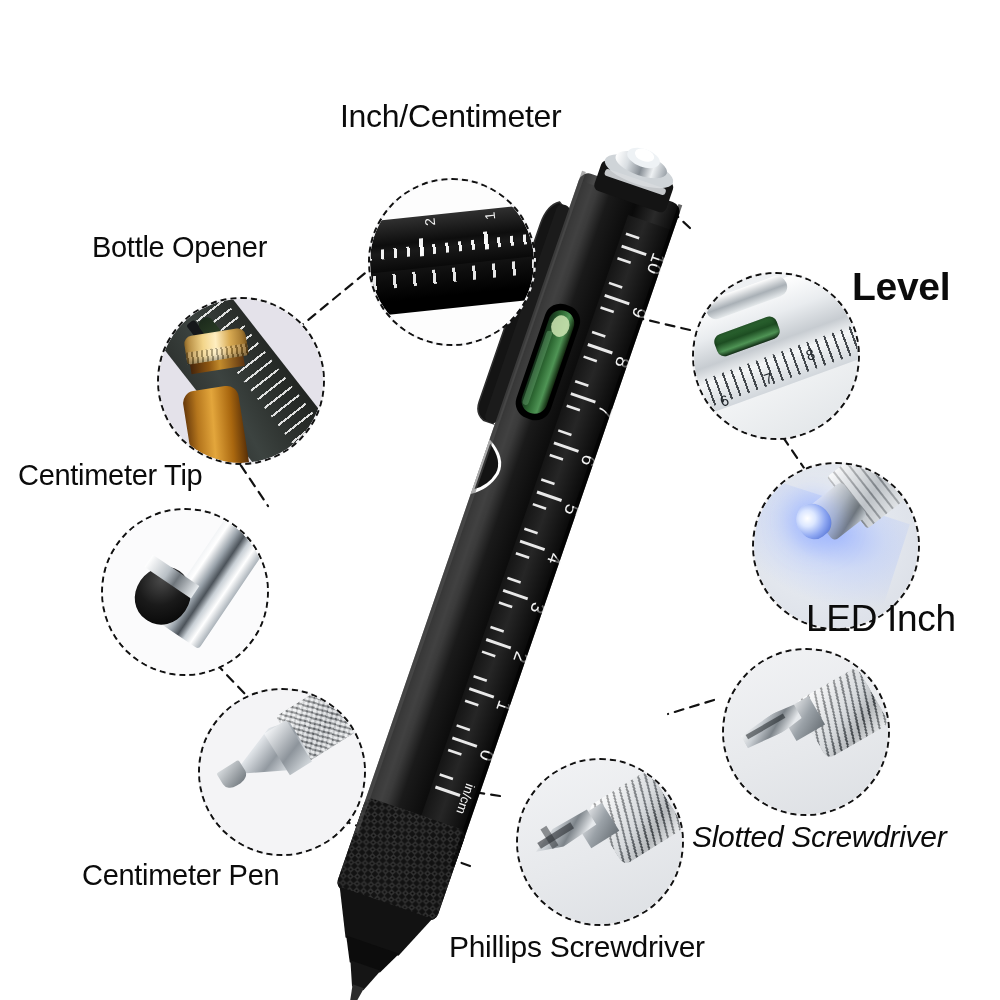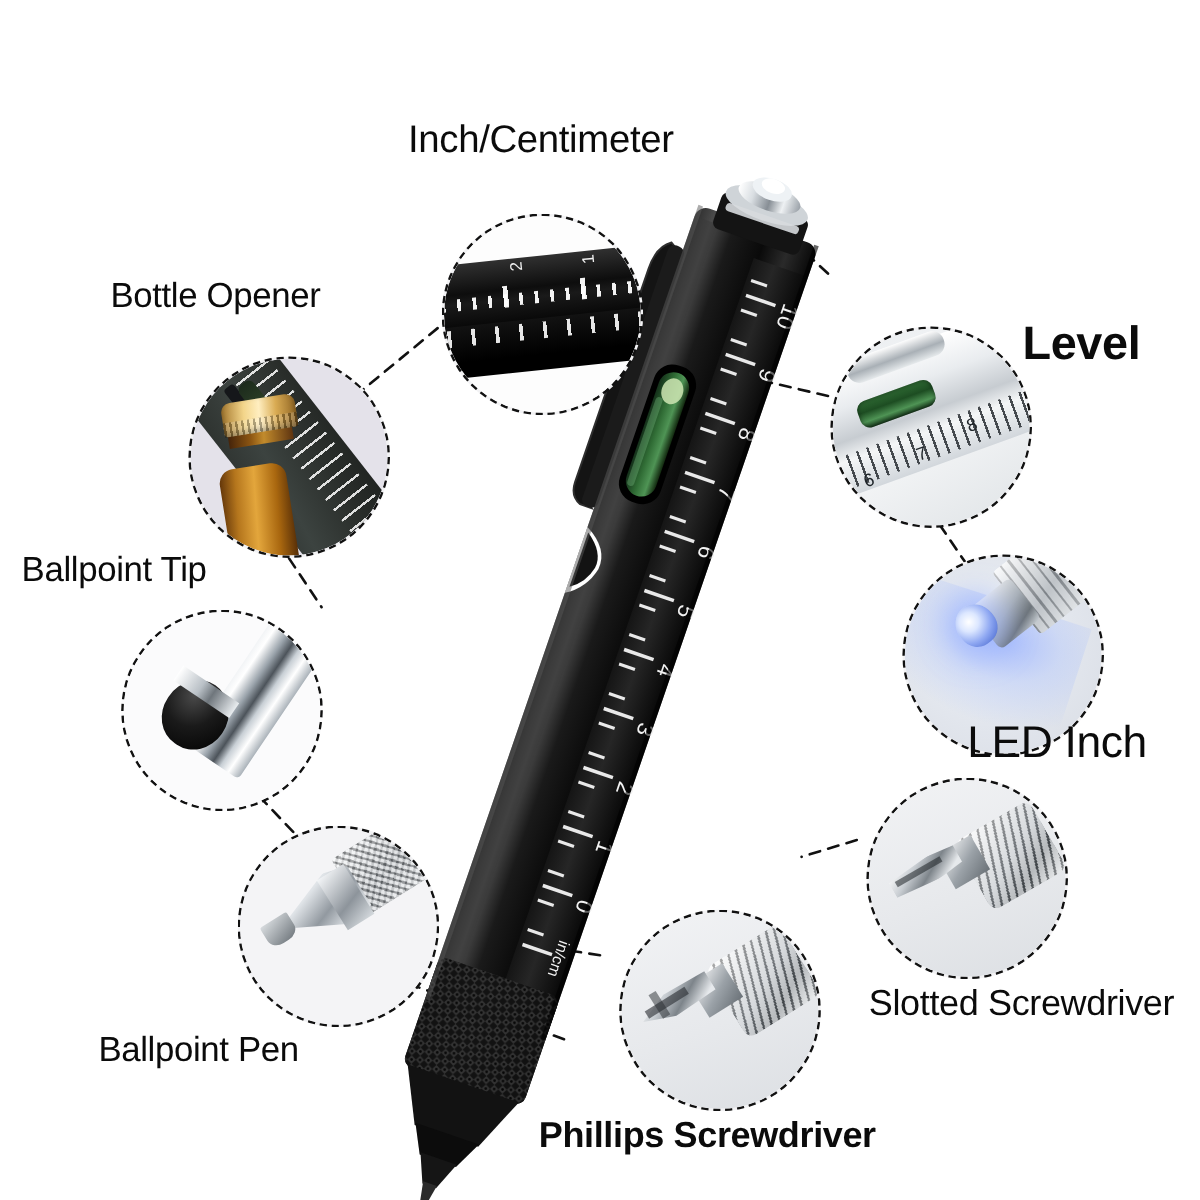--- a/index.html
+++ b/index.html
@@ -540,25 +540,25 @@
                   background:rgba(40,44,48,.6); transform:rotate(-32deg);"></div>
       <div style="position:absolute; left:17%; top:40%; width:4%; height:14%;
                   background:rgba(40,44,48,.5); transform:rotate(-32deg);"></div>
     </div>
   </div>
 
   <div class="label" style="left:340px; top:100px; font-size:32px;">Inch/Centimeter</div>
 
   <div class="label" style="left:80px; top:233px; font-size:29px;margin-left:12px;">Bottle Opener</div>
 
-  <div class="label" style="left:18px; top:461px; font-size:29px;">Ballpoint Tip</div>
-
-  <div class="label" style="left:82px; top:861px; font-size:29px;">Ballpoint Pen</div>
-
-  <div class="label" style="left:449px; top:932px; font-size:30px;font-weight:bold;">Phillips Screwdriver</div>
-
-  <div class="label" style="left:724px; top:822px; font-size:30px;">Slotted Screwdriver</div>
+  <div class="label" style="left:18px; top:461px; font-size:29px;">Centimeter Tip</div>
+
+  <div class="label" style="left:82px; top:861px; font-size:29px;">Centimeter Pen</div>
+
+  <div class="label" style="left:449px; top:932px; font-size:30px;">Phillips Screwdriver</div>
+
+  <div class="label" style="left:692px; top:822px; font-size:30px;font-style:italic;">Slotted Screwdriver</div>
 
   <div class="label" style="left:806px; top:600px; font-size:37px;">LED Inch</div>
 
   <div class="label" style="left:852px; top:267px; font-size:39px;font-weight:bold;">Level</div>
 
 </div>
 
 </body></html>

